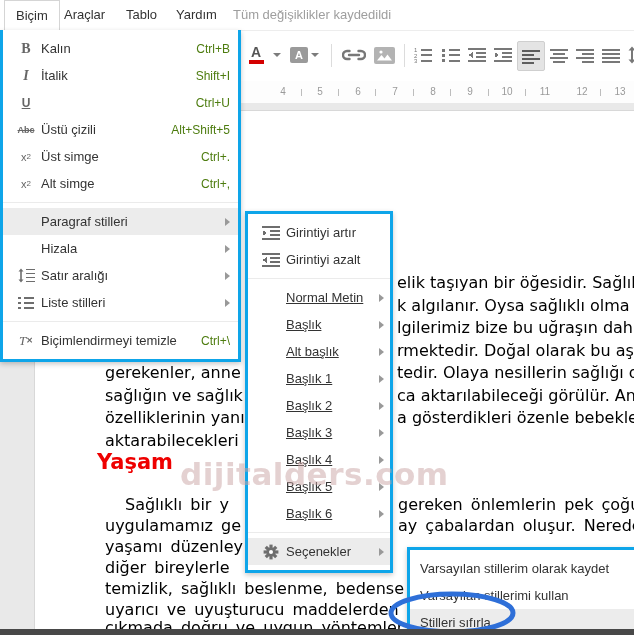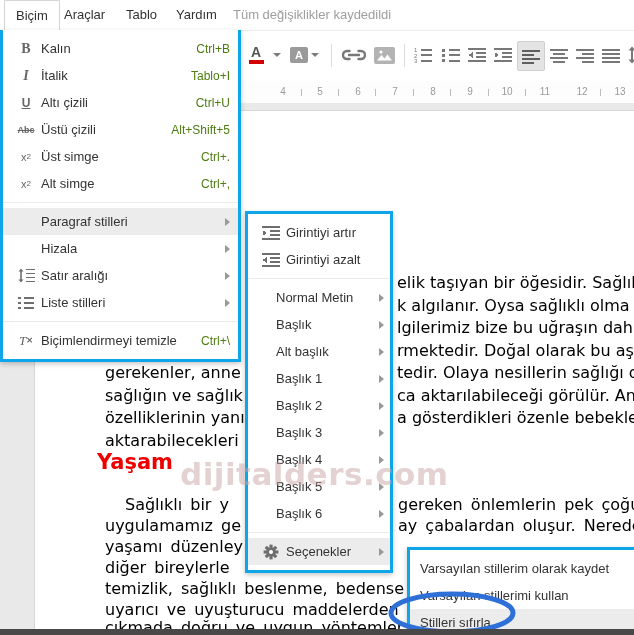--- a/index.html
+++ b/index.html
@@ -36,21 +36,21 @@
   .sty-menu{left:245px;top:211px;width:148px;z-index:11;}
   .opt-menu{left:407px;top:547px;width:240px;z-index:12;}
   .row{position:relative;display:flex;align-items:center;height:27px;font-size:13px;color:#333;cursor:default;}
   .row.hl{background:#ececec;}
   .row .mi{width:30px;display:flex;align-items:center;justify-content:center;color:#666;flex:none;}
   .row .lbl{flex:1;white-space:nowrap;}
   .fmt-menu .row{padding:0 8px 0 8px;}
   .fmt-menu .lbl{margin-left:0;}
   .sty-menu .row{padding:0 6px 0 8px;}
   .sty-menu .lbl{margin-left:0;}
-  .sty-menu .row.noicon .lbl{margin-left:20px;}
+  .sty-menu .row.noicon .lbl{margin-left:30px;text-decoration:underline;}
   .opt-menu .row{padding:0 8px 0 10px;}
   .shortcut{font-size:12px;color:#4d7c0f;margin-left:auto;padding-left:12px;}
   .subarrow{margin-left:auto;width:0;height:0;border-left:5px solid #999;border-top:4px solid transparent;border-bottom:4px solid transparent;}
   .msep{border-top:1px solid #ebebeb;margin:5px 0;}
   .glyph-b{font-family:"Liberation Serif",serif;font-weight:bold;font-size:14px;}
   .glyph-i{font-family:"Liberation Serif",serif;font-style:italic;font-weight:bold;font-size:14px;}
   .glyph-u{font-size:12px;text-decoration:underline;font-weight:bold;}
   .glyph-st{font-size:9px;text-decoration:line-through;font-weight:bold;}
   .glyph-sup,.glyph-sub{font-size:11px;}
   .glyph-sup sup,.glyph-sub sub{font-size:8px;}
@@ -197,25 +197,24 @@
 
 <div class="menu fmt-menu">
   <div class="row">
     <span class="mi glyph-b">B</span>
     <span class="lbl">Kalın</span>
     <span class="shortcut">Ctrl+B</span>
   </div>
   <div class="row">
     <span class="mi glyph-i">I</span>
     <span class="lbl">İtalik</span>
-    <span class="shortcut">Tablo+I</span>
+    <span class="shortcut">Shift+I</span>
   </div>
   <div class="row">
     <span class="mi glyph-u">U</span>
-    <span class="lbl">Altı çizili</span>
     <span class="shortcut">Ctrl+U</span>
   </div>
   <div class="row">
     <span class="mi glyph-st">Abc</span>
     <span class="lbl">Üstü çizili</span>
     <span class="shortcut">Alt+Shift+5</span>
   </div>
   <div class="row">
     <span class="mi glyph-sup">x<sup>2</sup></span>
     <span class="lbl">Üst simge</span>

